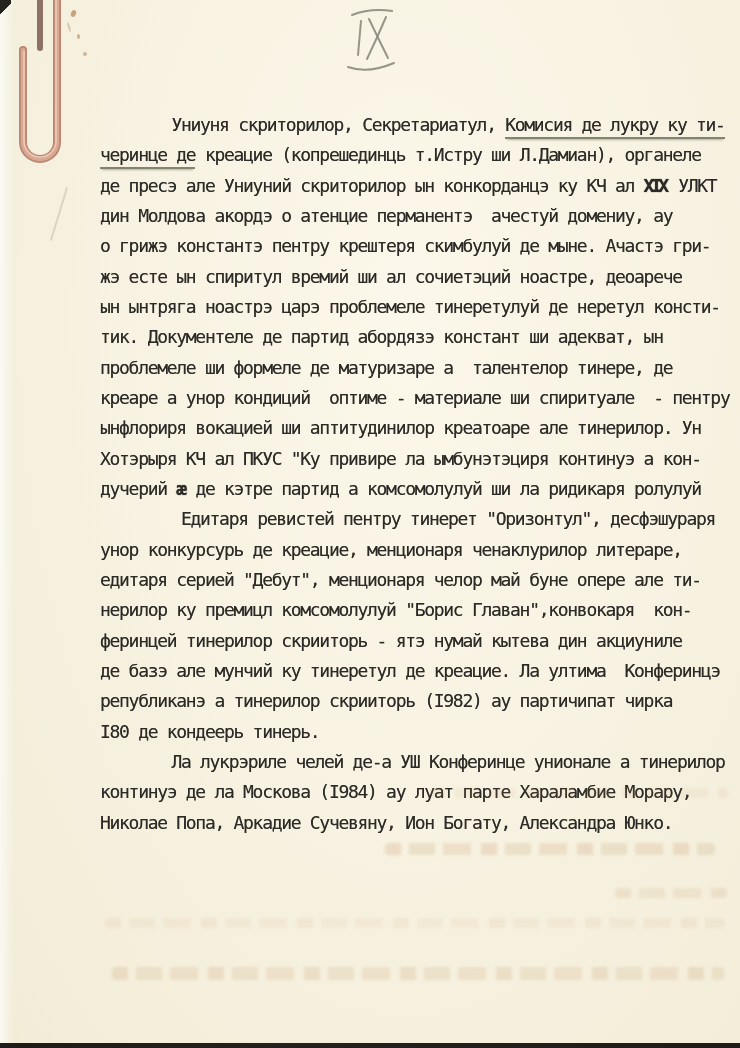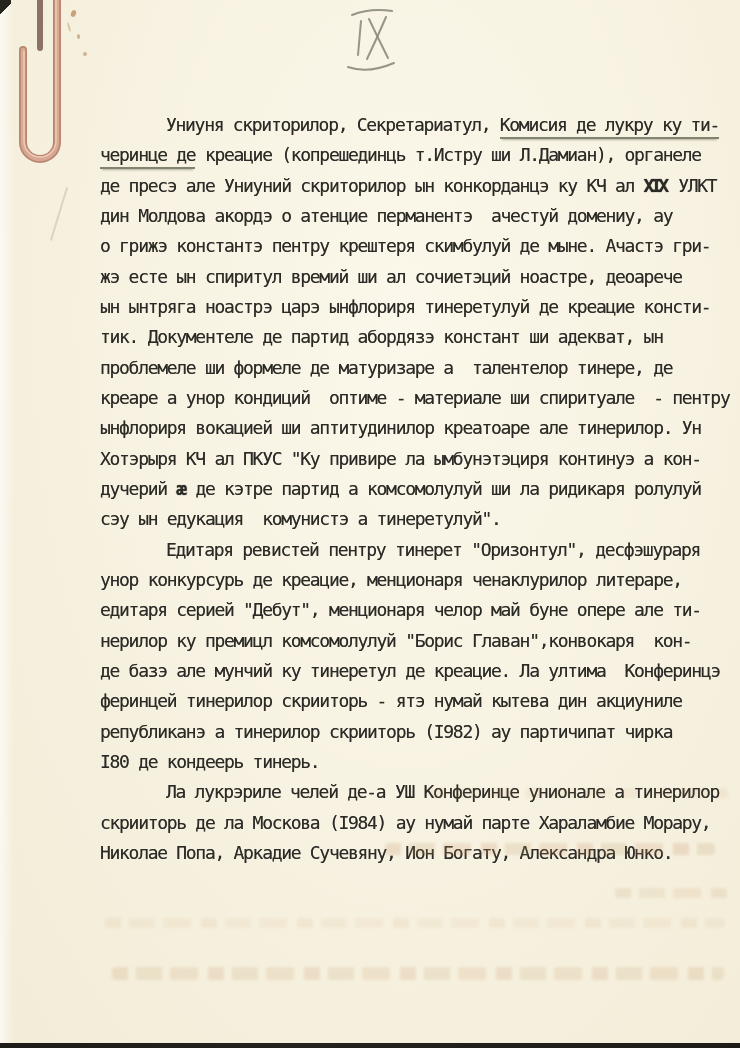--- a/index.html
+++ b/index.html
@@ -18,21 +18,21 @@
   .scan-edge-bottom{position:absolute;left:0;right:0;bottom:0;height:5px;
     background:linear-gradient(90deg,#1d1c18 0%,#24221d 40%,#1d1c18 100%);}
 
   
   .text-block{
     position:absolute;left:100px;top:110px;width:630px;
     color:#2b2a26;font-size:18px;letter-spacing:-1.3px;
     text-shadow:0 0 .5px rgba(43,42,38,.55);
   }
   .line{height:30.33px;line-height:30.33px;white-space:pre;}
-  .line.indent{padding-left:66px;}
+  .line.indent{padding-left:66px;text-align:center;}
   .u{border-bottom:2px solid rgba(108,112,90,.85);padding-bottom:2px;
      box-shadow:0 3px 2px -2px rgba(108,112,90,.5);}
   .b{font-weight:bold;text-shadow:0 0 1px rgba(30,29,25,.9);}
   .k{letter-spacing:-3.5px;padding-right:3px;text-align:center;}
 
   
   .handmark{position:absolute;left:338px;top:2px;width:84px;height:78px;}
   .handmark path{fill:none;stroke:#8b8b7e;stroke-width:2;stroke-linecap:round;opacity:.9;}
 
   
@@ -85,38 +85,37 @@
     <path d="M10,65 Q 30,72 56,61"></path>
   </svg>
 
   <div class="text-block">
       <div class="line indent"><span>Униуня скриторилор, Секретариатул, </span><span class="u">Комисия де лукру ку ти-</span></div>
       <div class="line"><span class="u">черинце де</span><span> креацие (копрешединць т.Истру ши Л.Дамиан), органеле</span></div>
       <div class="line"><span>де пресэ але Униуний скриторилор ын конкорданцэ ку КЧ ал </span><span class="b k">XIX</span><span> УЛКТ</span></div>
       <div class="line"><span>дин Молдова акордэ о атенцие перманентэ  ачестуй домениу, ау</span></div>
       <div class="line"><span>о грижэ константэ пентру крештеря скимбулуй де мыне. Ачастэ гри-</span></div>
       <div class="line"><span>жэ есте ын спиритул времий ши ал сочиетэций ноастре, деоарече</span></div>
-      <div class="line"><span>ын ынтряга ноастрэ царэ ынфлориря тинеретулуй де креацие консти-</span></div>
+      <div class="line"><span>ын ынтряга ноастрэ царэ проблемеле тинеретулуй де неретул консти-</span></div>
       <div class="line"><span>тик. Документеле де партид абордязэ констант ши адекват, ын</span></div>
       <div class="line"><span>проблемеле ши формеле де матуризаре а  талентелор тинере, де</span></div>
       <div class="line"><span>креаре а унор кондиций  оптиме - материале ши спиритуале  - пентру</span></div>
       <div class="line"><span>ынфлориря вокацией ши аптитудинилор креатоаре але тинерилор. Ун</span></div>
       <div class="line"><span>Хотэрыря КЧ ал ПКУС "Ку привире ла ымбунэтэциря континуэ а кон-</span></div>
       <div class="line"><span>дучерий </span><span class="b">ӕ</span><span> де кэтре партид а комсомолулуй ши ла ридикаря ролулуй</span></div>
-      <div class="line"><span>сэу ын едукация  комунистэ а тинеретулуй".</span></div>
       <div class="line indent"><span>Едитаря ревистей пентру тинерет "Оризонтул", десфэшураря</span></div>
       <div class="line"><span>унор конкурсурь де креацие, менционаря ченаклурилор литераре,</span></div>
       <div class="line"><span>едитаря серией "Дебут", менционаря челор май буне опере але ти-</span></div>
       <div class="line"><span>нерилор ку премицл комсомолулуй "Борис Главан",конвокаря  кон-</span></div>
+      <div class="line"><span>феринцей тинерилор скрииторь - ятэ нумай кытева дин акциуниле</span></div>
       <div class="line"><span>де базэ але мунчий ку тинеретул де креацие. Ла ултима  Конферинцэ</span></div>
-      <div class="line"><span>феринцей тинерилор скрииторь - ятэ нумай кытева дин акциуниле</span></div>
       <div class="line"><span>републиканэ а тинерилор скрииторь (I982) ау партичипат чирка</span></div>
       <div class="line"><span>I80 де кондеерь тинерь.</span></div>
       <div class="line indent"><span>Ла лукрэриле челей де-а УШ Конферинце унионале а тинерилор</span></div>
-      <div class="line"><span>скрииторь де ла Москова (I984) ау нумай парте Хараламбие Морару,</span></div>
+      <div class="line"><span>континуэ де ла Москова (I984) ау луат парте Хараламбие Морару,</span></div>
       <div class="line"><span>Николае Попа, Аркадие Сучевяну, Ион Богату, Александра Юнко.</span></div>
     </div>
 
   <div class="ghost g5"></div>
   <div class="ghost g1"></div>
   <div class="ghost g2"></div>
   <div class="ghost g3"></div>
   <div class="ghost g4"></div>
 
   <div class="corner-notch"></div>

